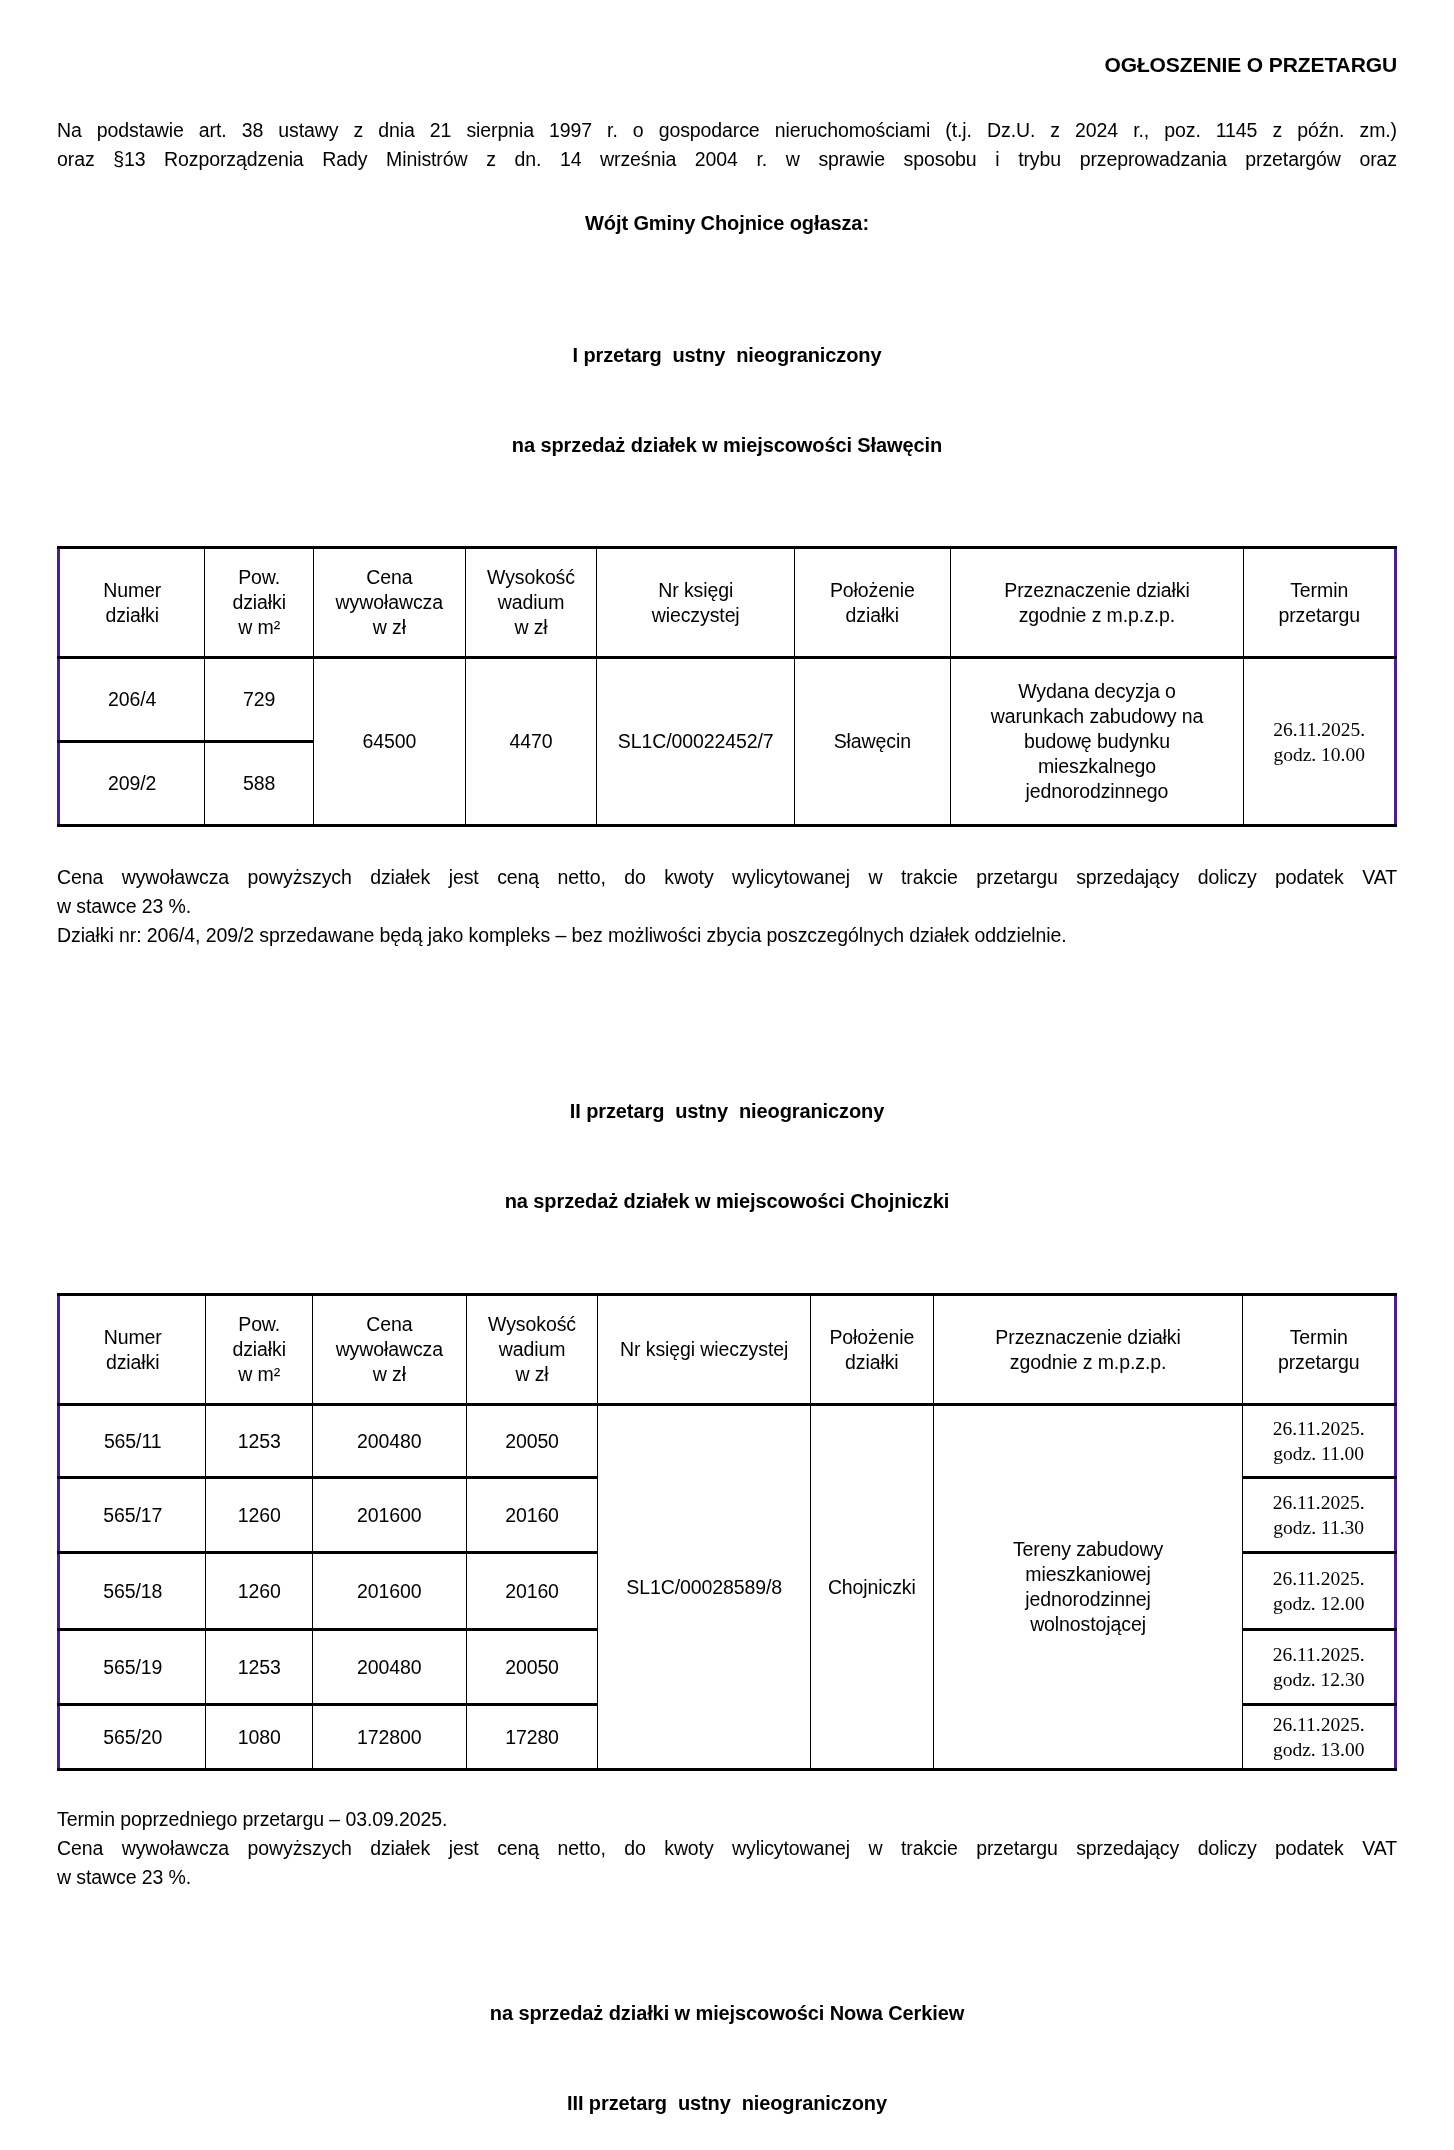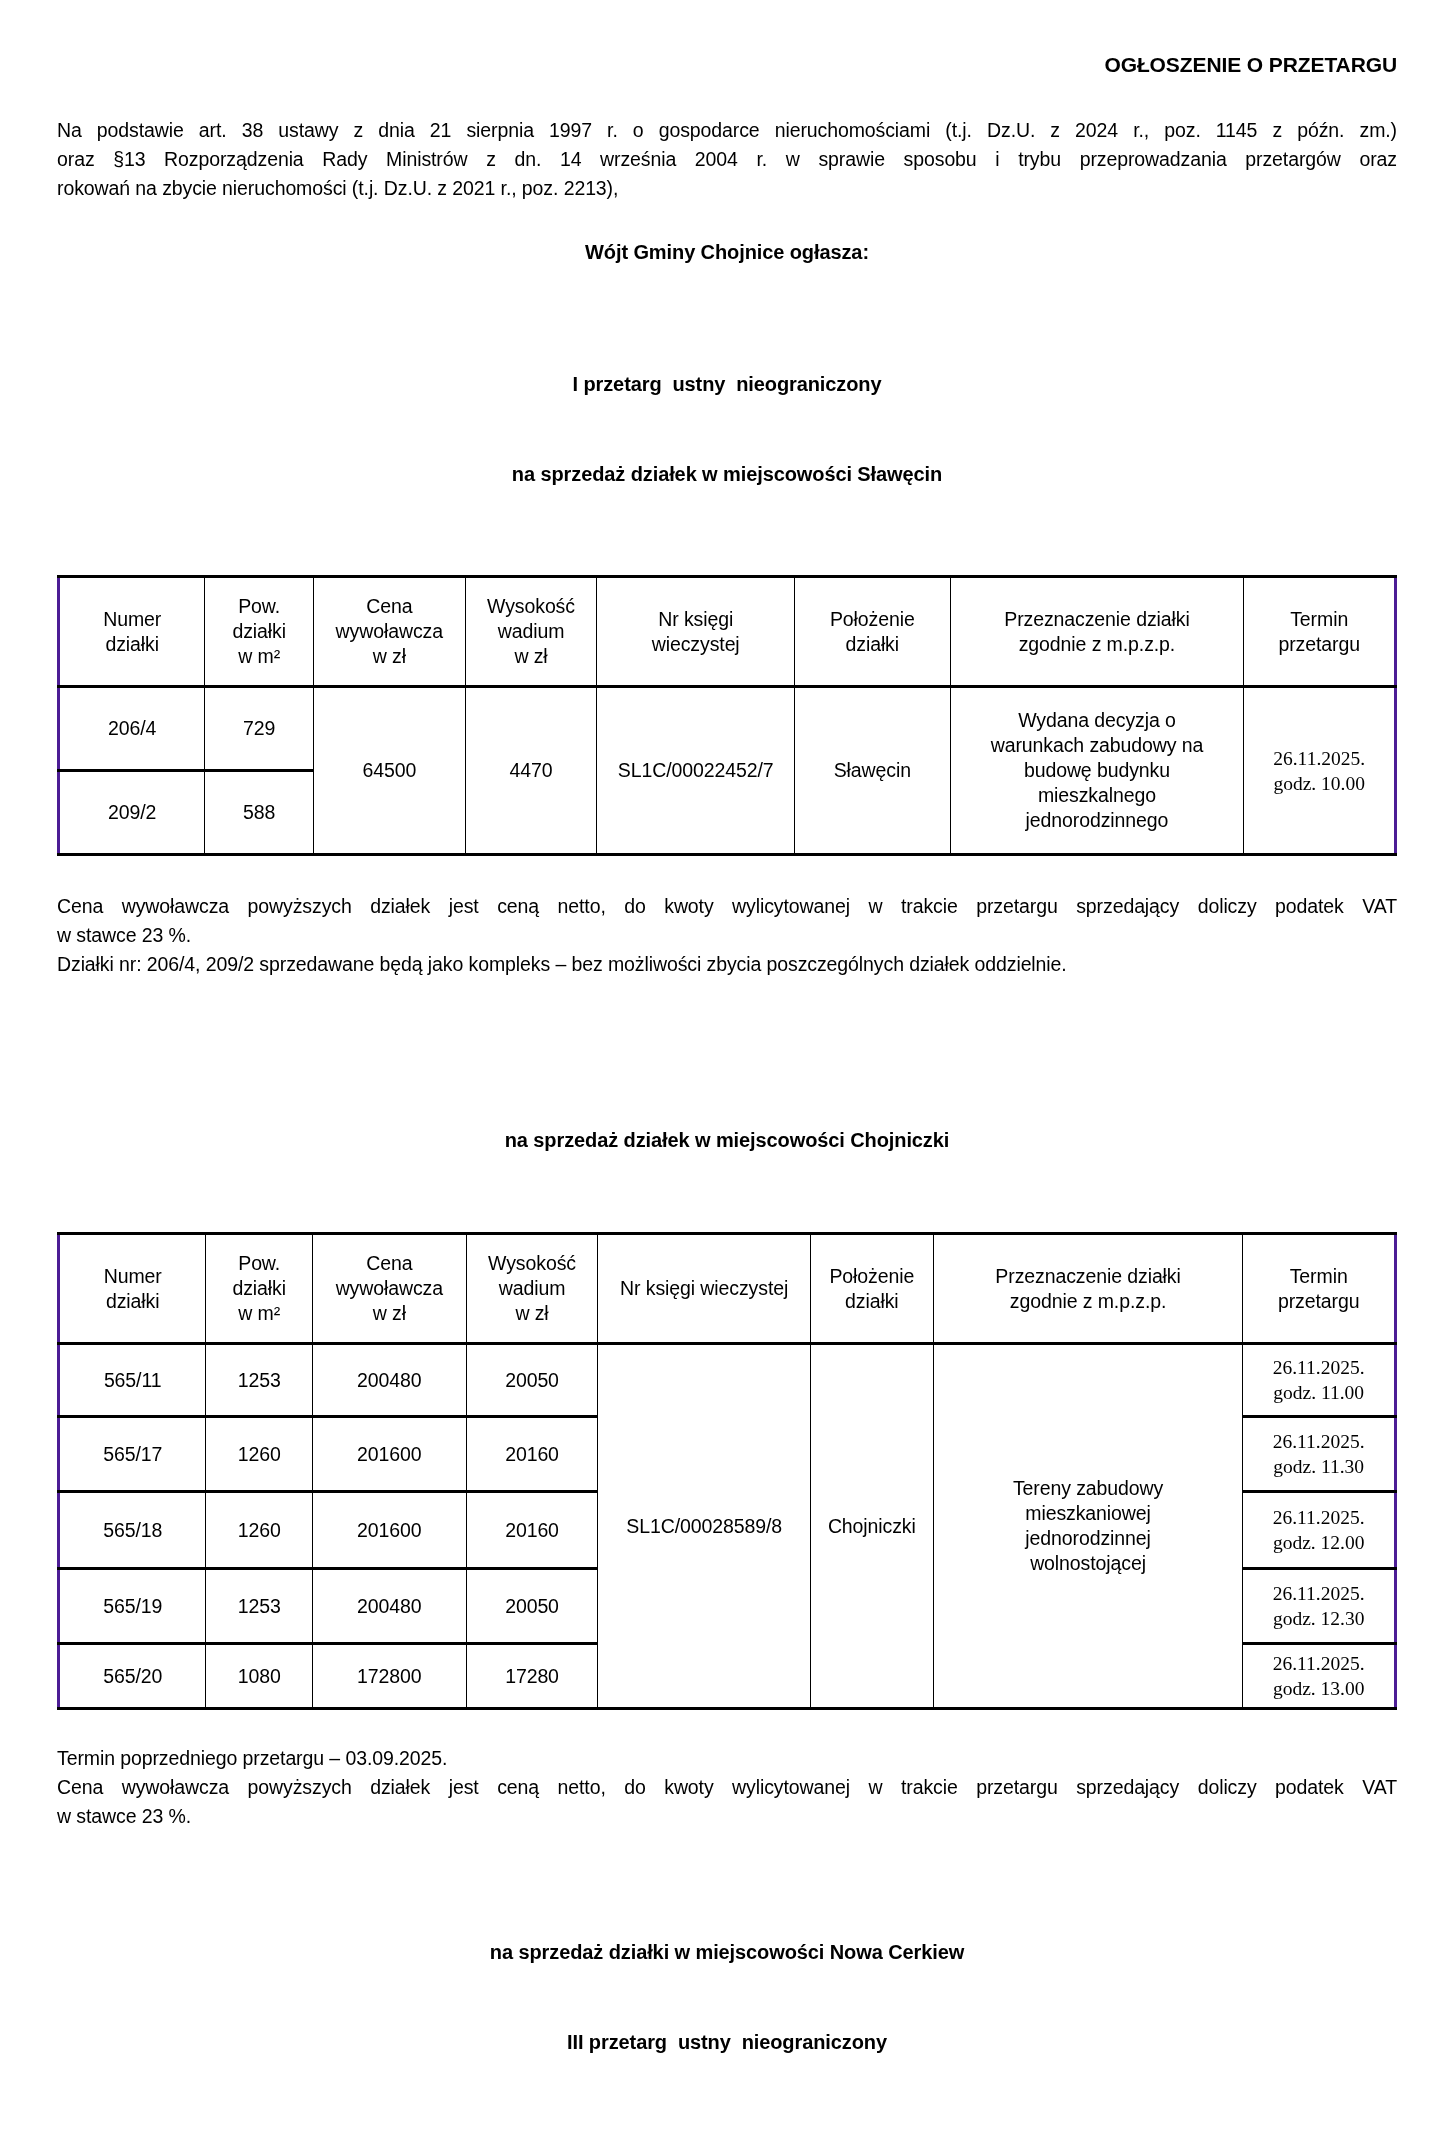--- a/index.html
+++ b/index.html
@@ -48,21 +48,20 @@
 </head>
 <body>
 
 <div class="page">
 
   <div class="doc-title">OGŁOSZENIE O PRZETARGU</div>
 
   <div class="para intro">
     <div class="line just">Na podstawie art. 38 ustawy z dnia 21 sierpnia 1997 r. o gospodarce nieruchomościami (t.j. Dz.U. z 2024 r.,  poz. 1145 z późn. zm.)</div>
     <div class="line just">oraz §13 Rozporządzenia Rady Ministrów z dn. 14 września 2004 r. w sprawie sposobu i trybu przeprowadzania przetargów oraz</div>
-    <div class="line">rokowań na zbycie nieruchomości (t.j. Dz.U. z 2021 r., poz. 2213),</div>
   </div>
 
   <div class="announcer">Wójt Gminy Chojnice ogłasza:</div>
 
   <div class="heading h1">
     <div>I przetarg  ustny  nieograniczony</div>
     <div>na sprzedaż działek w miejscowości Sławęcin</div>
   </div>
 
   <table class="tbl t1">
@@ -122,20 +121,21 @@
     </tbody>
   </table>
 
   <div class="para notes1">
     <div class="line just">Cena wywoławcza powyższych działek jest ceną netto, do  kwoty wylicytowanej w trakcie przetargu sprzedający doliczy podatek VAT</div>
     <div class="line">w stawce 23 %.</div>
     <div class="line">Działki nr: 206/4, 209/2 sprzedawane będą jako kompleks – bez możliwości zbycia poszczególnych działek oddzielnie.</div>
   </div>
 
   <div class="heading h2">
+    <div>II przetarg  ustny  nieograniczony</div>
     <div>na sprzedaż działek w miejscowości Chojniczki</div>
   </div>
 
   <table class="tbl t2">
     <colgroup>
       <col style="width:148px">
         <col style="width:107px">
         <col style="width:154px">
         <col style="width:132px">
       <col style="width:213px">

